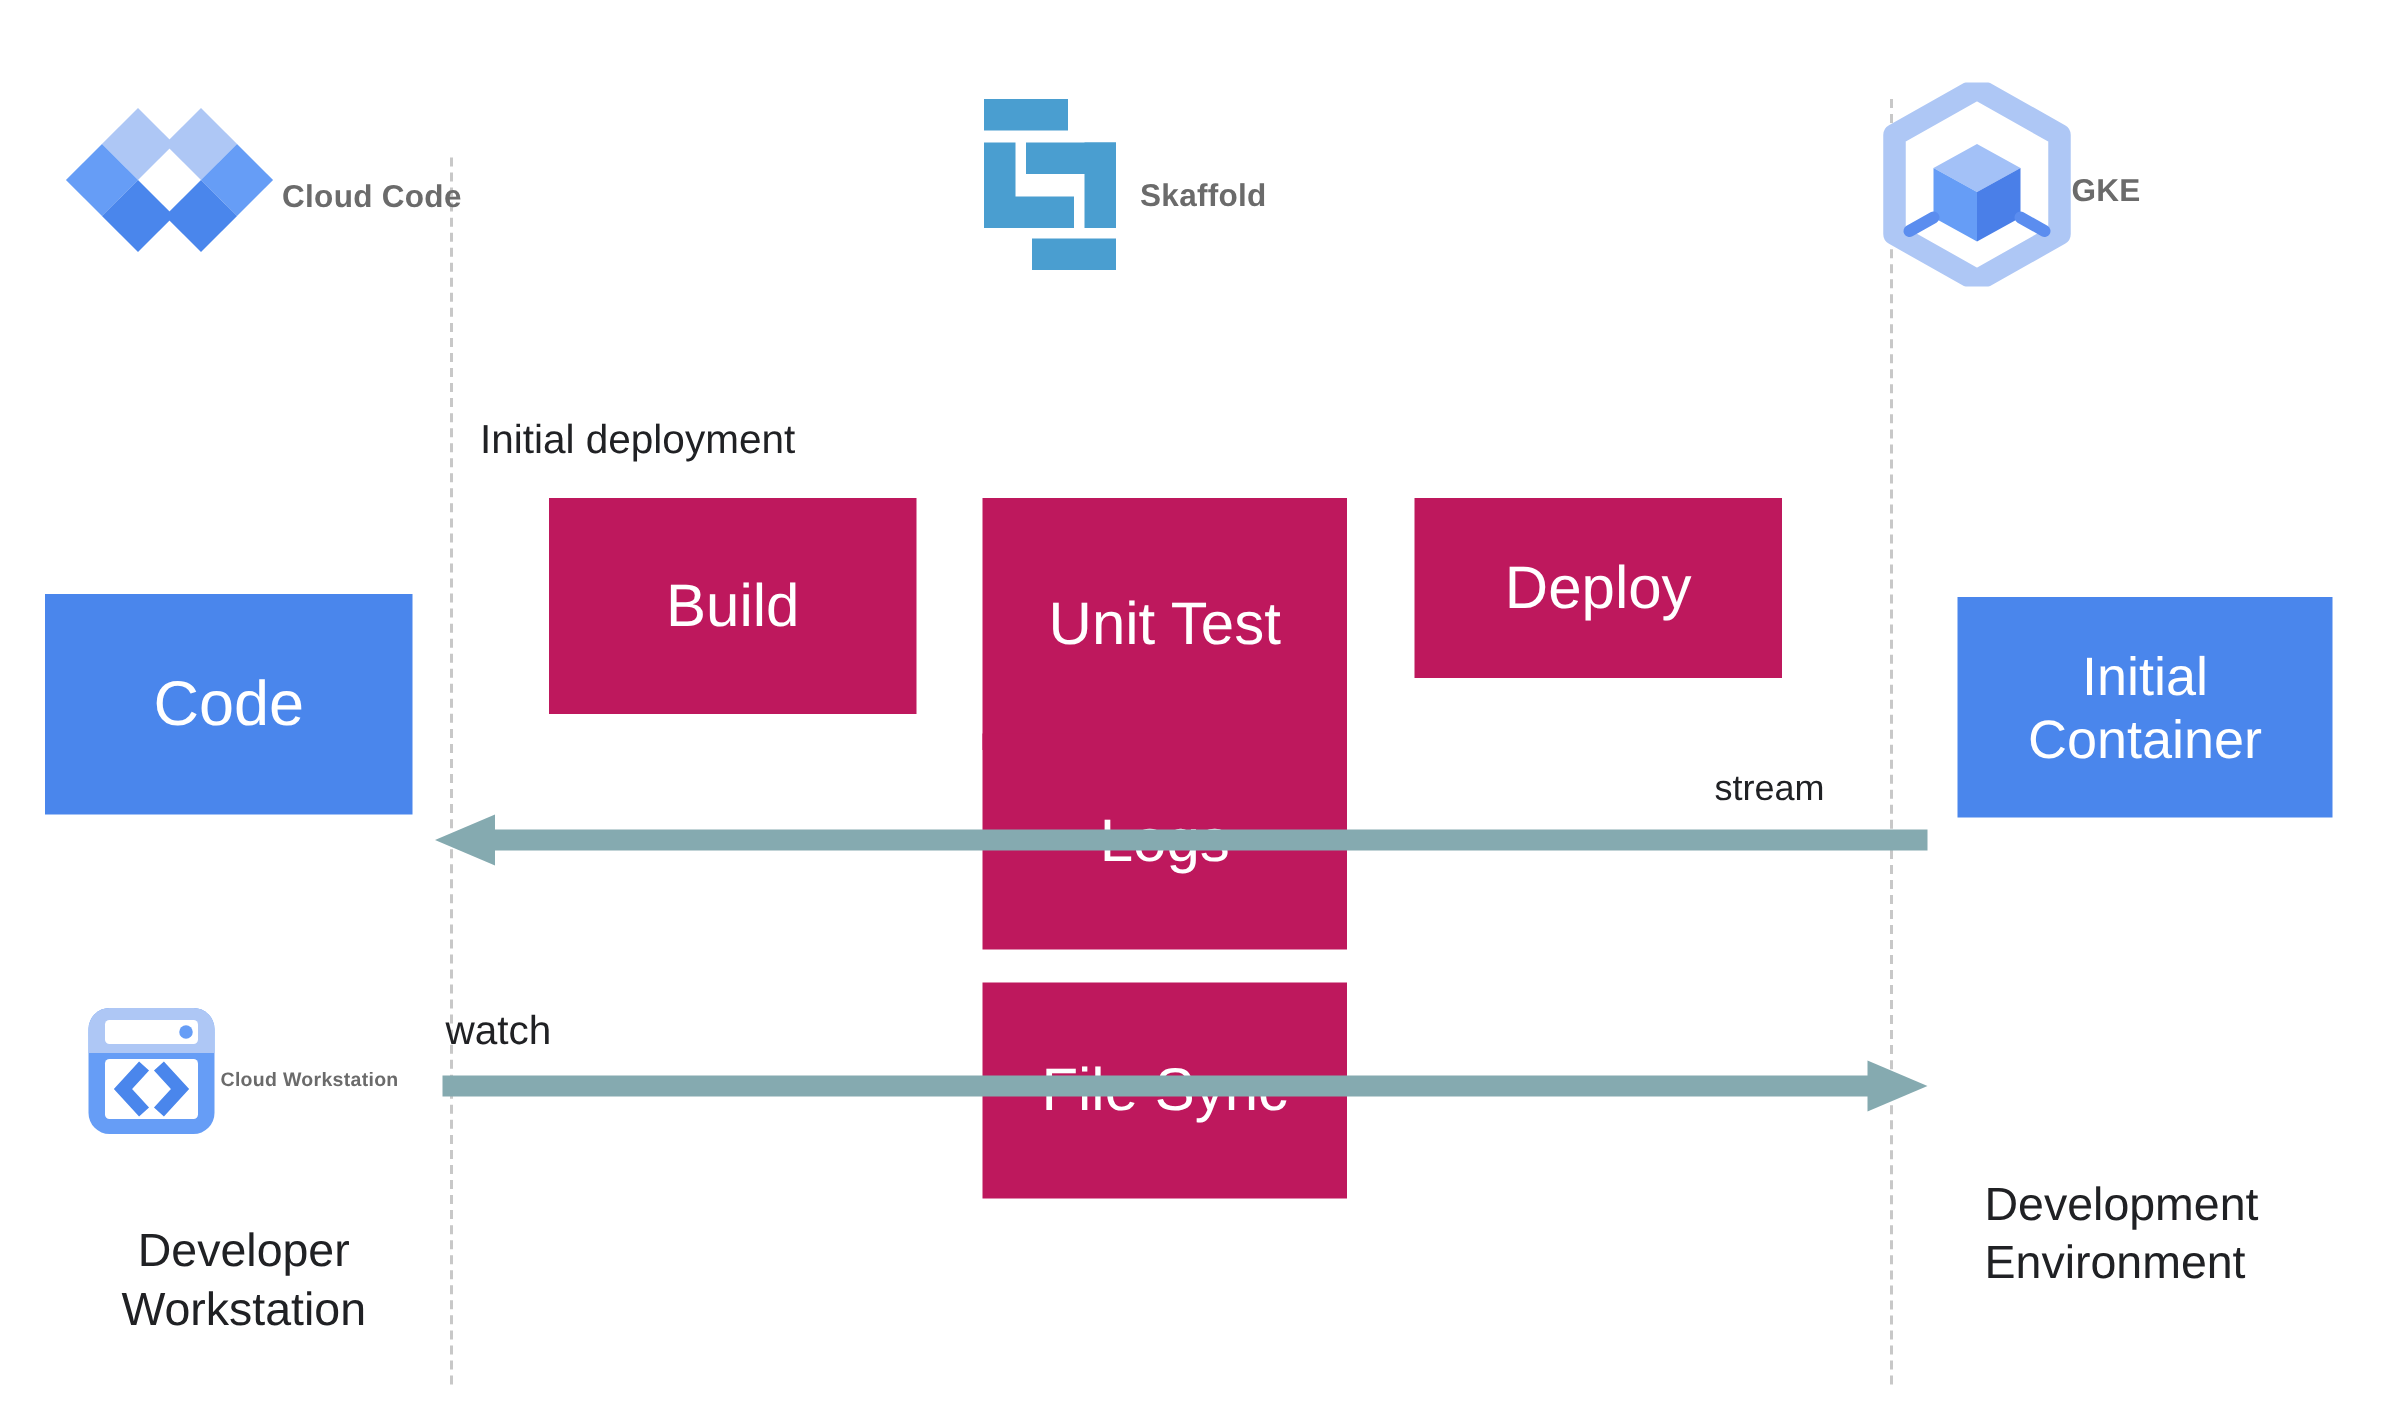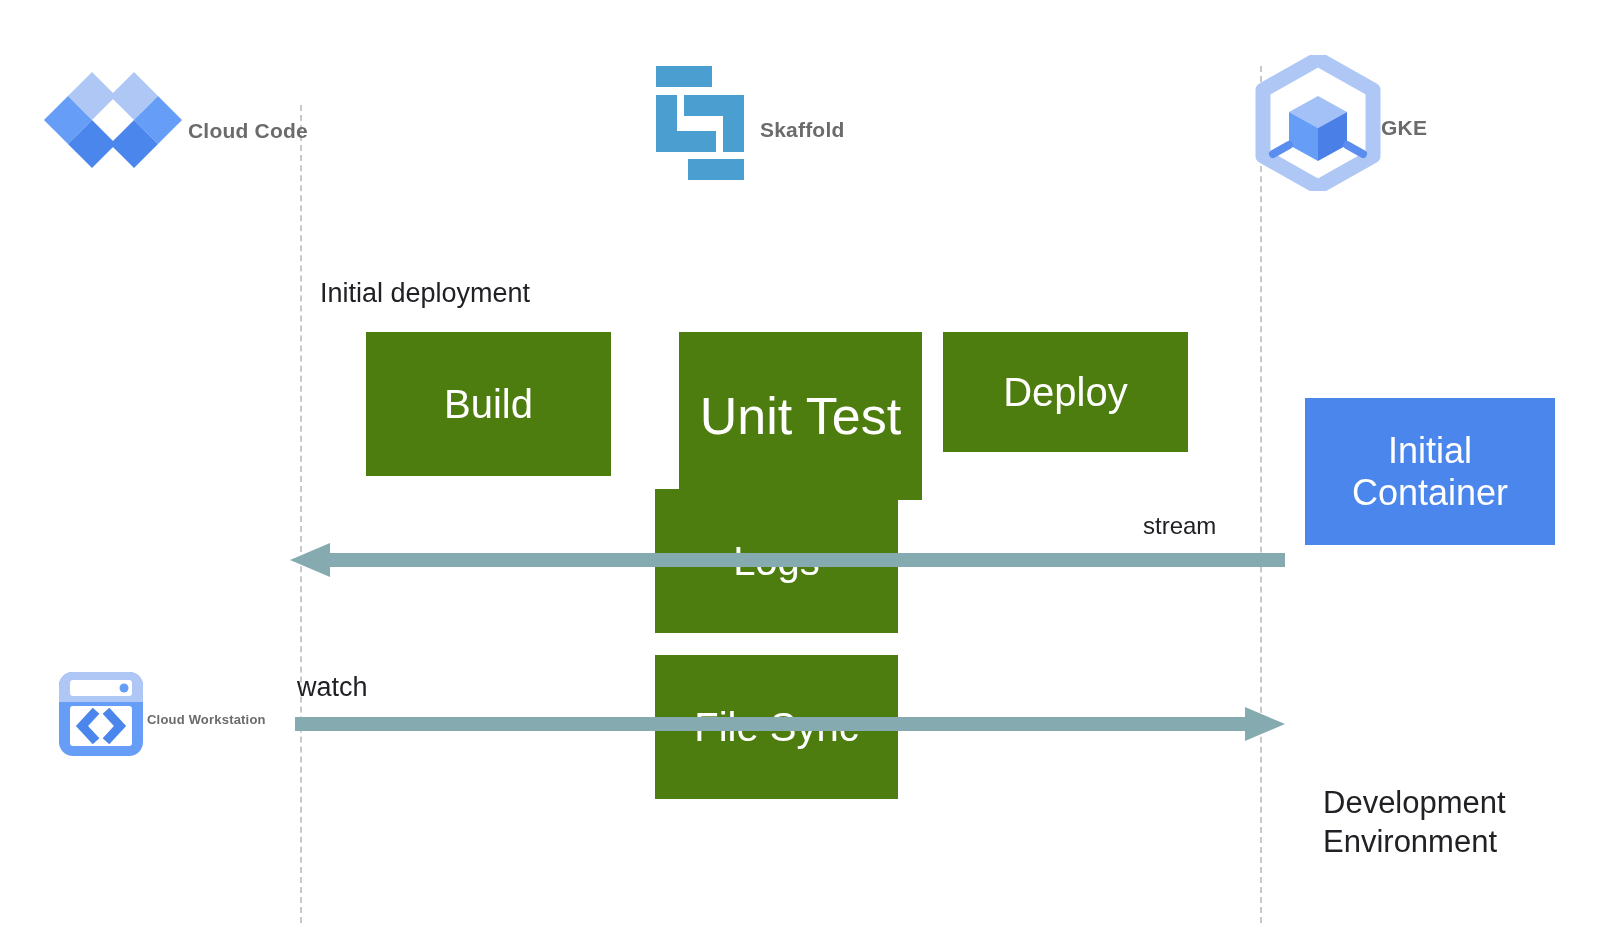--- a/index.html
+++ b/index.html
@@ -57,38 +57,37 @@
   .box {
     position: absolute;
     display: flex;
     align-items: center;
     justify-content: center;
     text-align: center;
     color: #ffffff;
     line-height: 1.16;
   }
   .box-blue { background: #4a86ec; }
-  .box-teal { background: #4d7c0f; }
+  .box-teal { background: #be185d; }
 
   #box-code {
     left: 30px; top: 396px; width: 245px; height: 147px;
     font-size: 42px;
   }
   #box-running-container {
     left: 1305px; top: 398px; width: 250px; height: 147px;
     font-size: 36px;
   }
   #box-build {
     left: 366px; top: 332px; width: 245px; height: 144px;
     font-size: 40px;
   }
   #box-unit-test {
     left: 655px; top: 332px; width: 243px; height: 168px;
-    font-size: 52px;
-    margin-left: 24px;
+    font-size: 40px;
   }
   #box-deploy {
     left: 943px; top: 332px; width: 245px; height: 120px;
     font-size: 40px;
   }
   #box-logs {
     left: 655px; top: 489px; width: 243px; height: 144px;
     font-size: 40px;
   }
   #box-file-sync {
@@ -195,20 +194,21 @@
       <rect x="4" y="20" width="84" height="14" fill="#aec7f5"></rect>
       <rect x="15" y="12" width="62" height="16" rx="3" ry="3" fill="#ffffff"></rect>
       <circle cx="69" cy="20" r="4.5" fill="#669df6"></circle>
       <rect x="15" y="38" width="62" height="40" rx="3" ry="3" fill="#ffffff"></rect>
       <path d="M38 46 L27 58 L38 70" fill="none" stroke="#4a86ec" stroke-width="9" stroke-linecap="square" stroke-linejoin="miter"></path>
       <path d="M54 46 L65 58 L54 70" fill="none" stroke="#4a86ec" stroke-width="9" stroke-linecap="square" stroke-linejoin="miter"></path>
     </svg>
     <div class="logo-caption small">Cloud Workstation</div>
   </div>
 
+  <div id="box-code" class="box box-blue">Code</div>
 
   <div id="box-build" class="box box-teal">Build</div>
 
   <div id="box-unit-test" class="box box-teal">Unit Test</div>
 
   <div id="box-deploy" class="box box-teal">Deploy</div>
 
   <div id="box-logs" class="box box-teal">Logs</div>
 
   <div id="box-file-sync" class="box box-teal">File Sync</div>
@@ -233,19 +233,23 @@
 
     <polygon points="990,24 950,7 950,41" fill="#85aab0"></polygon>
   </svg>
 
   <div id="label-initial-deployment" class="label">Initial deployment</div>
 
   <div id="label-watch" class="label">watch</div>
 
   <div id="label-stream" class="label">stream</div>
 
+  <div id="label-developer-workstation" class="label">
+    <div>Developer</div>
+    <div>Workstation</div>
+  </div>
 
   <div id="label-development-environment" class="label">
     <div>Development</div>
     <div>Environment</div>
   </div>
 
 </div>
 
 </body></html>

